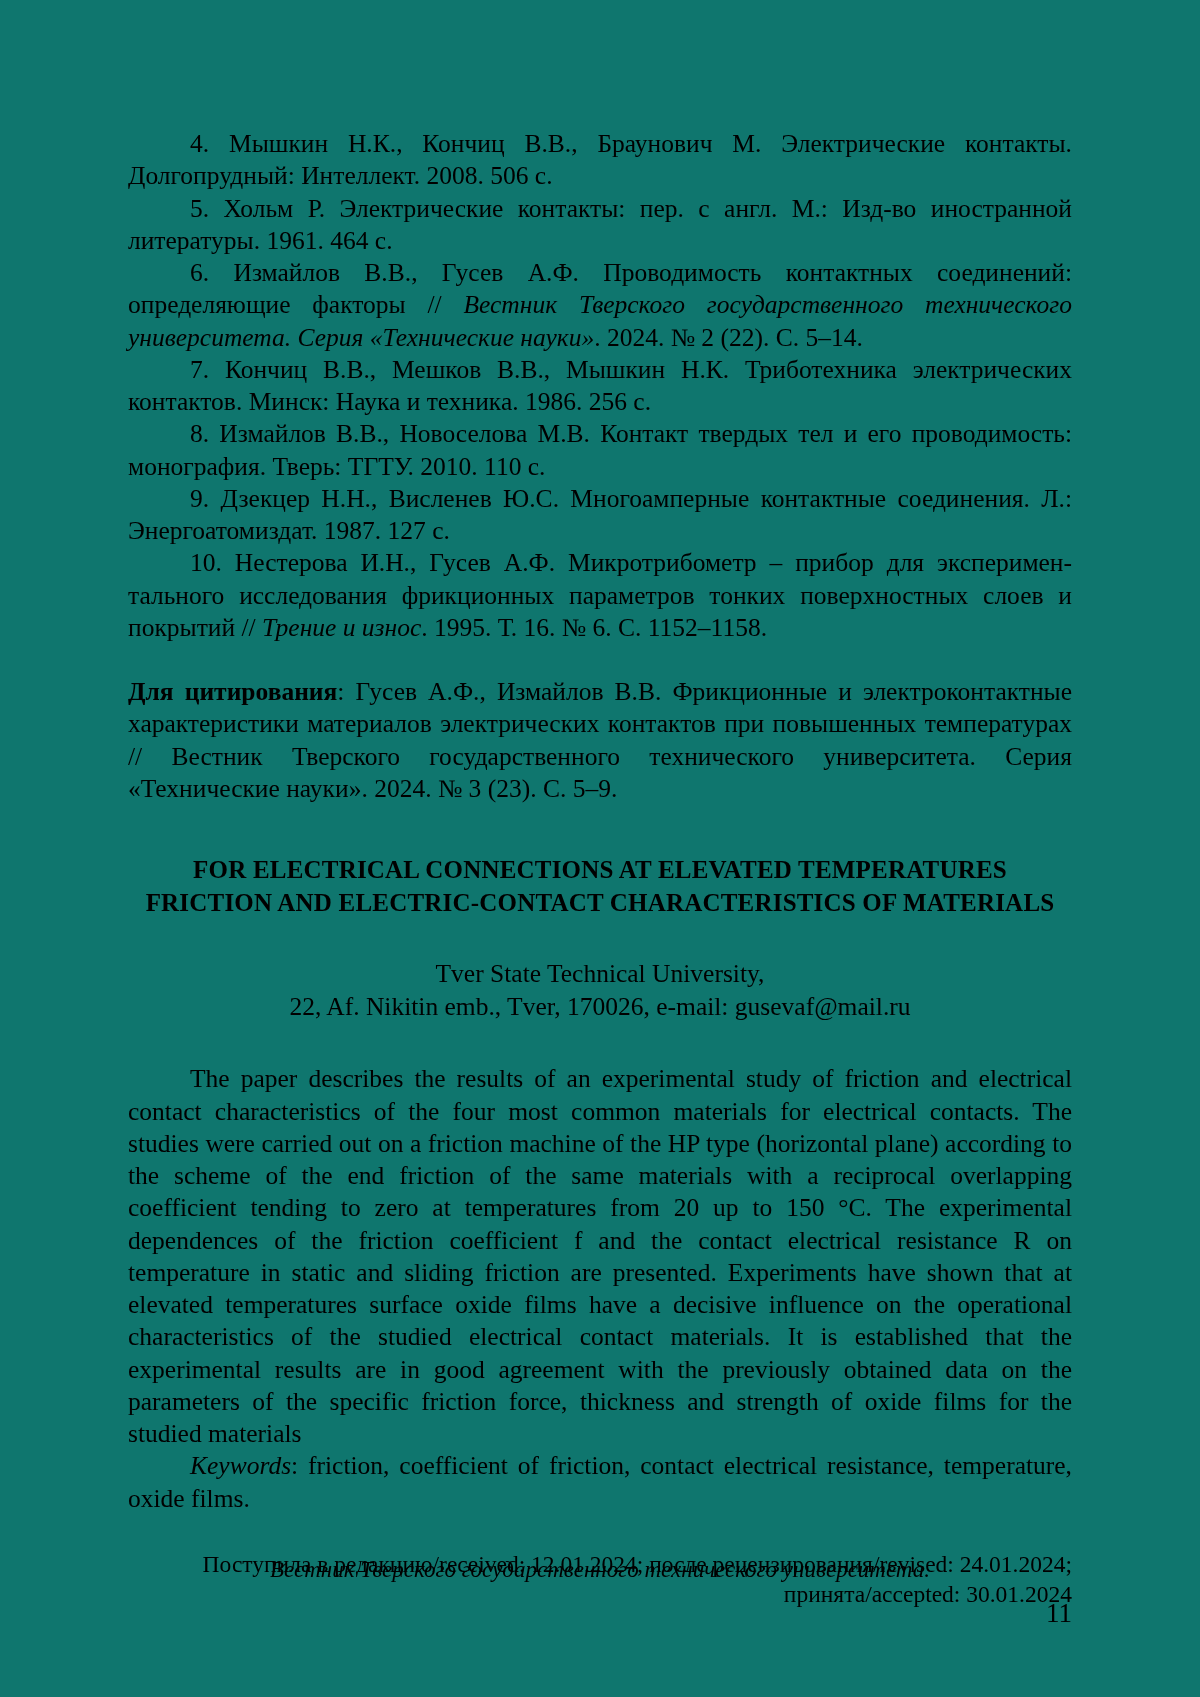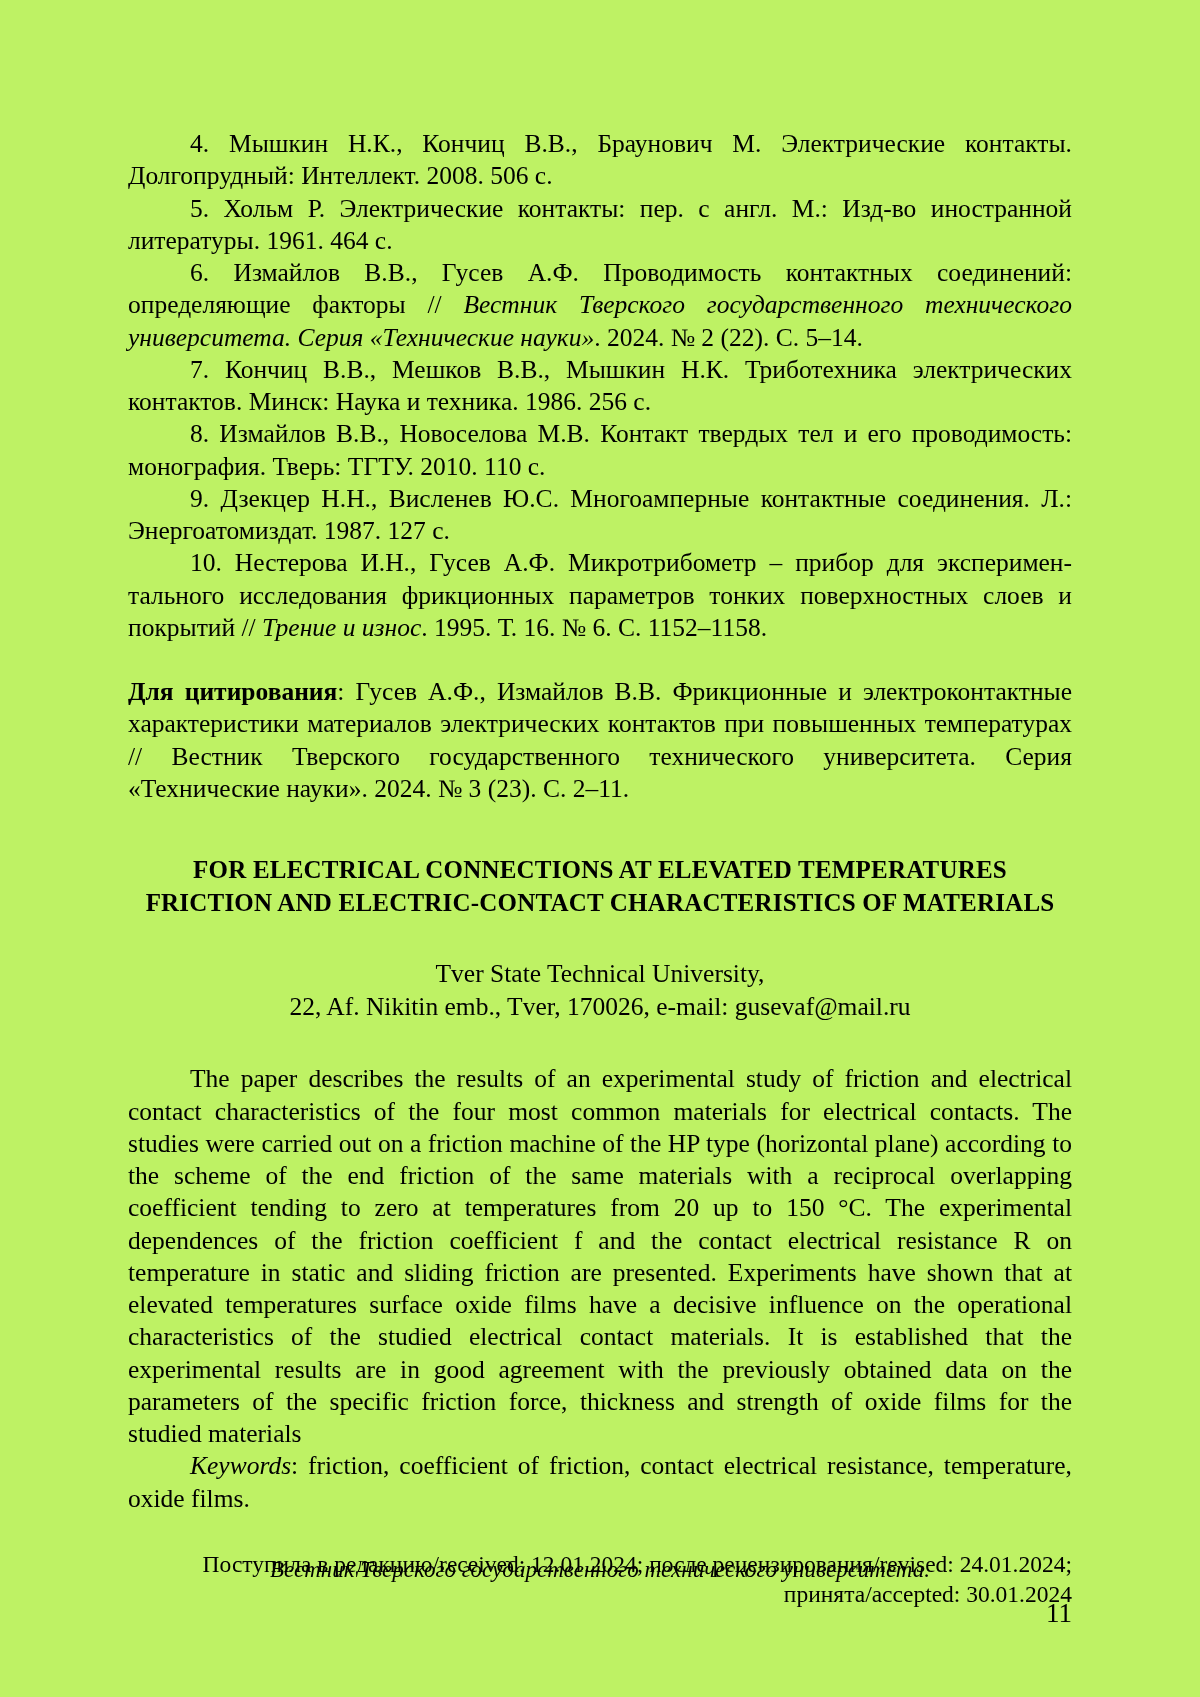--- a/index.html
+++ b/index.html
@@ -9,21 +9,21 @@
   }
   body {
     font-family: "Liberation Serif", "DejaVu Serif", serif;
     color: #000000;
   }
   .page {
     position: relative;
     width: 1200px;
     height: 1697px;
     margin: 0 auto;
-    background: #bef264;
+    background: #0f766e;
     box-sizing: border-box;
     padding: 128px 128px 60px 128px;
   }
   .content {
     width: 944px;
   }
   p {
     margin: 0;
     font-size: 25.5px;
     line-height: 1.265;
@@ -102,21 +102,21 @@
     <p class="ref">5. Хольм Р. Электрические контакты: пер. с англ. М.: Изд-во иностранной литературы. 1961. 464 с.</p>
 
     <p class="ref"><span>6. Измайлов В.В., Гусев А.Ф. Проводимость контактных соединений: определяющие факторы // </span><span class="ital">Вестник Тверского государственного технического университета. Серия «Технические науки»</span><span>. 2024. № 2 (22). С. 5–14.</span></p>
 
     <p class="ref">7. Кончиц В.В., Мешков В.В., Мышкин Н.К. Триботехника электрических контактов. Минск: Наука и техника. 1986. 256 с.</p>
     <p class="ref">8. Измайлов В.В., Новоселова М.В. Контакт твердых тел и его проводимость: монография. Тверь: ТГТУ. 2010. 110 с.</p>
     <p class="ref">9. Дзекцер Н.Н., Висленев Ю.С. Многоамперные контактные соединения. Л.: Энергоатомиздат. 1987. 127 с.</p>
 
     <p class="ref"><span>10. Нестерова И.Н., Гусев А.Ф. Микротрибометр – прибор для эксперимен-тального исследования фрикционных параметров тонких поверхностных слоев и покрытий // </span><span class="ital">Трение и износ</span><span>. 1995. Т. 16. № 6. С. 1152–1158.</span></p>
 
-    <p class="cite-block"><span class="bold">Для цитирования</span><span>: Гусев А.Ф., Измайлов В.В. Фрикционные и электроконтактные характеристики материалов электрических контактов при повышенных температурах // Вестник Тверского государственного технического университета. Серия «Технические науки». 2024. № 3 (23). С. 2–11.</span></p>
+    <p class="cite-block"><span class="bold">Для цитирования</span><span>: Гусев А.Ф., Измайлов В.В. Фрикционные и электроконтактные характеристики материалов электрических контактов при повышенных температурах // Вестник Тверского государственного технического университета. Серия «Технические науки». 2024. № 3 (23). С. 5–9.</span></p>
 
     <div class="title">
       <div>FOR ELECTRICAL CONNECTIONS AT ELEVATED TEMPERATURES</div>
       <div>FRICTION AND ELECTRIC-CONTACT CHARACTERISTICS OF MATERIALS</div>
     </div>
 
 
     <div class="affil">
       <div>Tver State Technical University,</div>
       <div>22, Af. Nikitin emb., Tver, 170026, e-mail: gusevaf@mail.ru</div>

